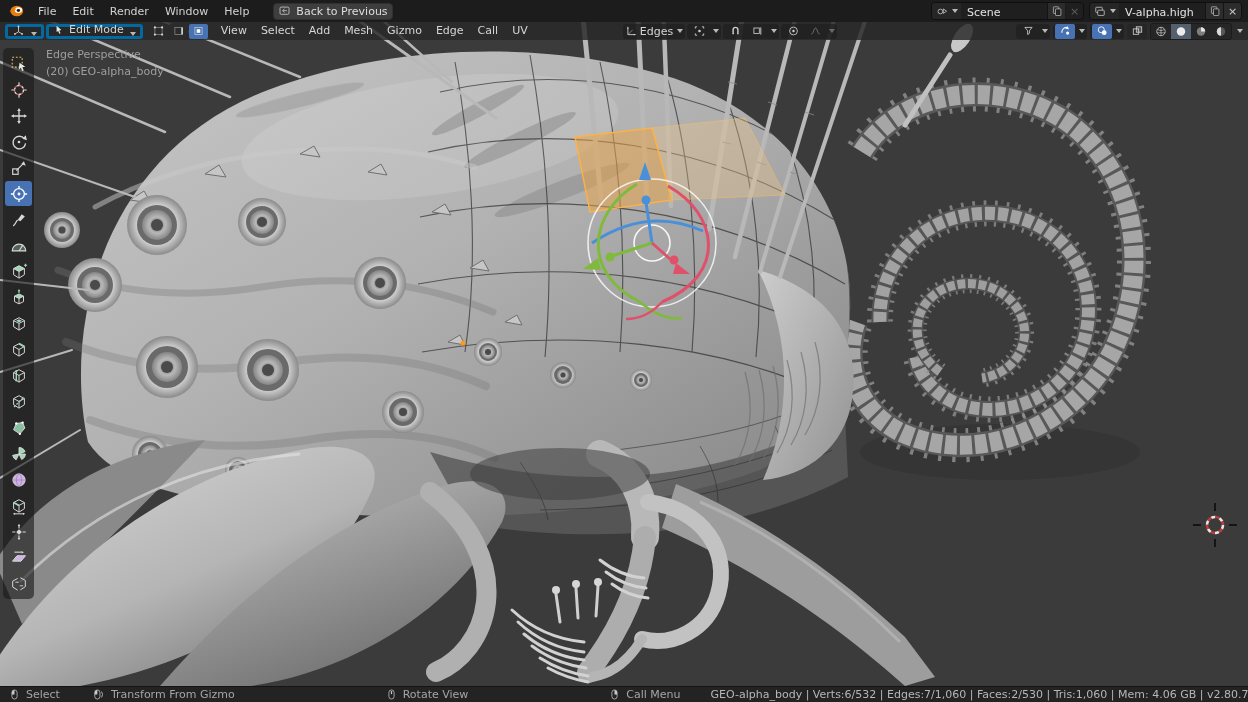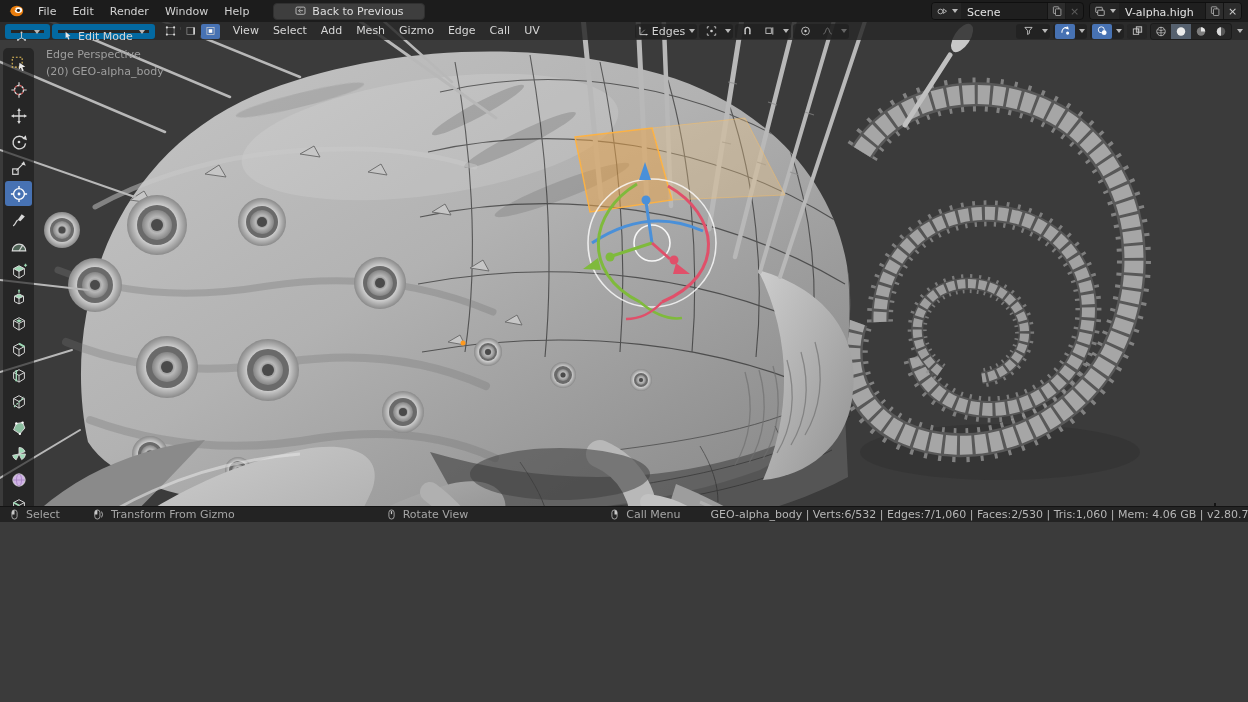--- a/index.html
+++ b/index.html
@@ -1,41 +1,41 @@
 <!DOCTYPE html>
 <html><head>
 <meta charset="utf-8">
 <style>
   *{box-sizing:border-box;margin:0;padding:0;user-select:none}
   html,body{width:1248px;height:702px;overflow:hidden}
   body{font-family:"DejaVu Sans",sans-serif;font-size:11px;color:#d4d4d4;background:#3b3b3b}
-  #app{width:1248px;height:522px;display:flex;flex-direction:column}
+  #app{width:1248px;height:702px;display:flex;flex-direction:column}
 
   
   .topbar{height:22px;background:#1c1c1c;display:flex;align-items:center;padding:0 6px;flex:0 0 22px}
   .logo{width:20px;height:18px;display:flex;align-items:center;justify-content:center;margin-right:4px}
   .menu-item{padding:2px 8px;border-radius:3px;color:#d2d2d2;cursor:default;white-space:nowrap}
   .back-btn{margin-left:16px;background:#3e3e3e;border:1px solid #303030;border-radius:4px;height:17px;
-            display:flex;align-items:center;gap:5px;padding:0 20px;color:#dedede}
+            display:flex;align-items:center;gap:5px;padding:0 4px;color:#dedede}
   .top-fields{margin-left:auto;display:flex;align-items:center;gap:5px}
   .id-field{display:flex;align-items:flex-end;background:#1f1f1f;border:1px solid #0f0f0f;border-radius:4px;height:18px;overflow:hidden}
   .id-field .seg-icon{display:flex;align-items:center;gap:1px;padding:0 3px;background:#262626;height:100%}
   .id-field .lbl{padding:0 6px;color:#e3e3e3;min-width:86px}
   .sq-btn{width:18px;height:100%;display:flex;align-items:center;justify-content:center;background:#2c2c2c;border-left:1px solid #141414}
   .sq-btn.dim{opacity:.35;background:transparent}
   .xchar{font-size:11px;color:#cfcfcf;line-height:1}
 
   
   .viewport{position:relative;flex:1 1 auto;overflow:hidden}
   .scene-svg{position:absolute;inset:0}
 
   .vp-header{position:absolute;top:0;left:0;right:0;height:18px;background:rgba(40,40,40,.84);
              display:flex;align-items:center;padding:0 5px;gap:2px;z-index:5}
   .vp-menu{padding:0 7px;line-height:18px;border-radius:3px;color:#d6d6d6;white-space:nowrap}
-  .dd{display:flex;align-items:flex-start;gap:4px;background:#272727;border-radius:3px;height:15px;padding:0 4px;border:6px solid #0369a1}
+  .dd{display:flex;align-items:flex-end;gap:4px;background:#272727;border-radius:3px;height:15px;padding:0 4px;border:3px solid #0369a1}
   .chev{width:0;height:0;border-left:3px solid transparent;border-right:3px solid transparent;border-top:4px solid #b9b9b9;margin-left:2px}
   .selmode-group{display:flex;gap:1px;margin:0 4px}
   .selmode{width:19px;height:15px;display:flex;align-items:center;justify-content:center;background:#2b2b2b;border-radius:2px}
   .selmode.on{background:#4772b3}
   .grp{display:flex;align-items:center;background:rgba(32,32,32,.7);border-radius:3px;height:15px;padding:0 2px;gap:2px}
   .mini-btn{width:20px;height:15px;display:flex;align-items:center;justify-content:center;border-radius:2px}
   .mini-btn.on{background:#4772b3}
   .rt{margin-left:auto;display:flex;align-items:center;gap:3px}
   .shade-group{display:flex;background:#262626;border-radius:3px;overflow:hidden;border:1px solid #1b1b1b}
   .shade-btn{width:20px;height:15px;display:flex;align-items:center;justify-content:center}

